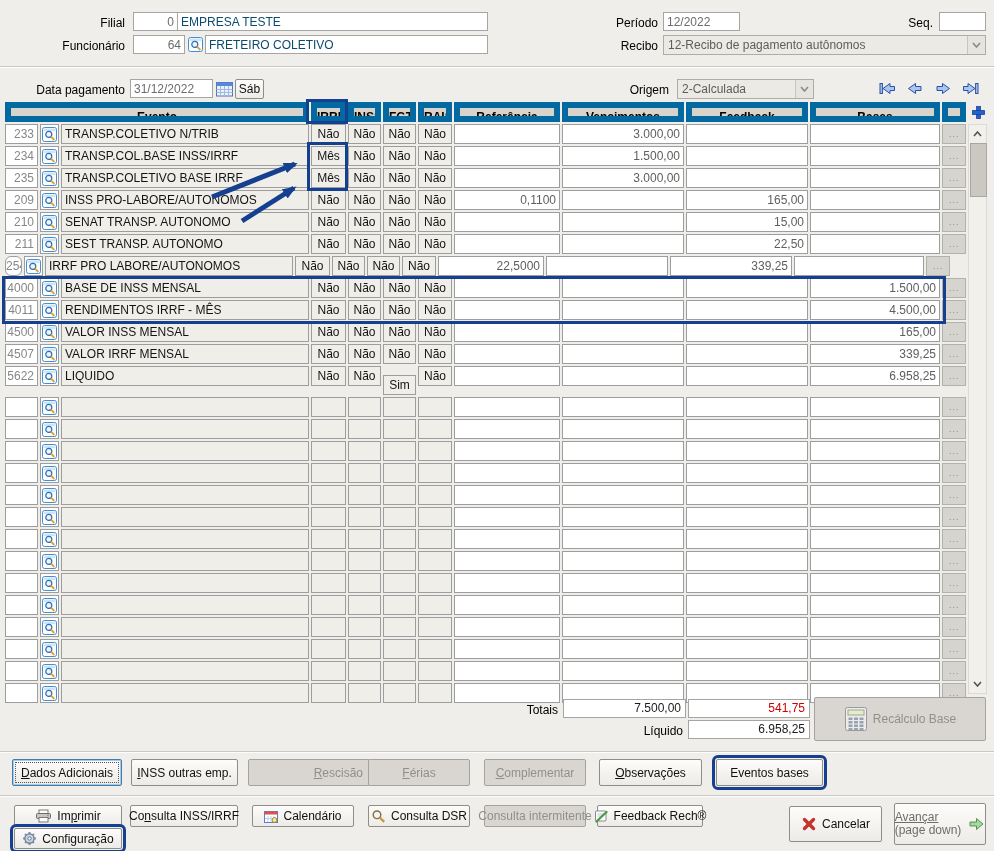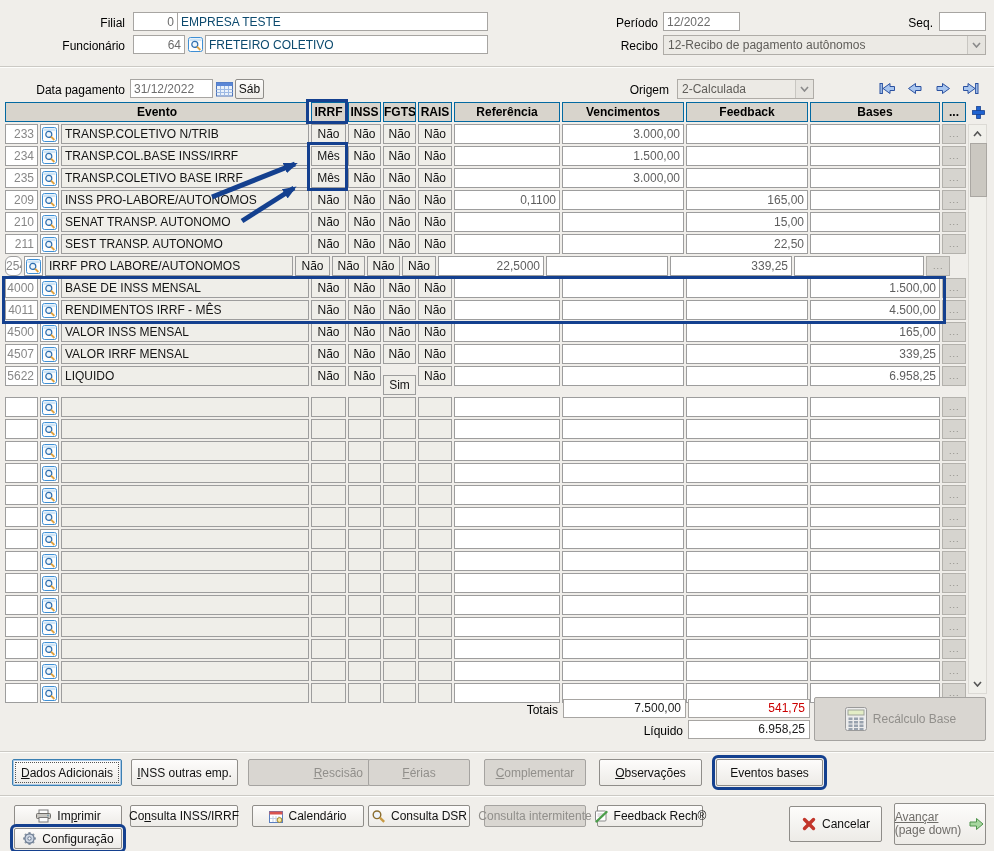--- a/index.html
+++ b/index.html
@@ -20,21 +20,21 @@
   .btn{position:absolute;display:flex;align-items:center;justify-content:center;gap:5px;box-sizing:border-box;
        background:linear-gradient(#fdfcfb,#edebe7);border:1px solid #8f8d89;border-radius:2px;
        font-family:"Liberation Sans",sans-serif;font-size:12px;color:#111;cursor:pointer;white-space:nowrap;}
   .btn.disabled{background:#d9d6d1;color:#918f8b;border-color:#a5a3a0;}
   .btn.focused{border-color:#3c7fb1;box-shadow:0 0 0 1px #a8c8e8 inset;outline:1px dotted #555;outline-offset:-4px;}
   .btn.highlighted{outline:3px solid var(--annot);outline-offset:1px;}
   .btn u{text-decoration:underline;}
   
   .grid{position:absolute;left:5px;top:102px;width:961px;}
   .g-head{display:flex;gap:2px;}
-  .g-h{height:20px;box-sizing:border-box;border:1px solid #0369a1;background:#d8d4cc;font-weight:bold;
+  .g-h{height:20px;box-sizing:border-box;border:6px solid #0369a1;background:#d8d4cc;font-weight:bold;
        text-align:center;line-height:18px;overflow:hidden;white-space:nowrap;}
   .g-body{margin-top:2px;}
   .g-row{display:flex;gap:2px;margin-bottom:2px;}
   .gc{height:20px;box-sizing:border-box;border:1px solid #9d9d9d;background:#fff;overflow:hidden;
       white-space:nowrap;line-height:18px;font-family:"Liberation Sans",sans-serif;font-size:12px;}
   .gc.num{text-align:right;color:#878787;padding-right:3px;}
   .gc.evento{background:#efeee9;padding-left:3px;color:#141414;}
   .gc.flag{background:#efeee9;text-align:center;color:#141414;}
   .gc.val{text-align:right;color:#5e5e5e;padding-right:3px;}
   .gc.search{padding:0;display:flex;align-items:center;justify-content:center;background:#fff;cursor:pointer;}
@@ -861,21 +861,21 @@
             <rect x="1.5" y="4.5" width="14" height="5" rx="1" fill="#c9c7c2" stroke="#6e6c68"></rect>
             <rect x="4" y="8.5" width="9" height="4.5" fill="#fdfdfd" stroke="#7a7a7a"></rect>
             <circle cx="13" cy="6.5" r="0.9" fill="#7a9aaa"></circle>
           </svg>
         </span>
         <span>Im<u>p</u>rimir</span>
       </button>
       <button class="btn" style="left: 130px; top: 805px; width: 108px; height: 22px;">
         <span>Co<u>n</u>sulta INSS/IRRF</span>
       </button>
-      <button class="btn" style="left: 252px; top: 805px; width: 112px; height: 22px;">
+      <button class="btn" style="left: 252px; top: 805px; width: 102px; height: 22px;">
         <span class="ic">
           <svg width="14" height="13" viewBox="0 0 14 13">
             <rect x="0.5" y="1.5" width="13" height="11" fill="#fff" stroke="#5b7fc0"></rect>
             <rect x="0.5" y="1.5" width="13" height="3" fill="#d9534f"></rect>
             <g stroke="#c3cfe4">
               <line x1="4" y1="6" x2="4" y2="12"></line>
               <line x1="7" y1="6" x2="7" y2="12"></line>
               <line x1="10" y1="6" x2="10" y2="12"></line>
               <line x1="1" y1="8.5" x2="13" y2="8.5"></line>
             </g>

